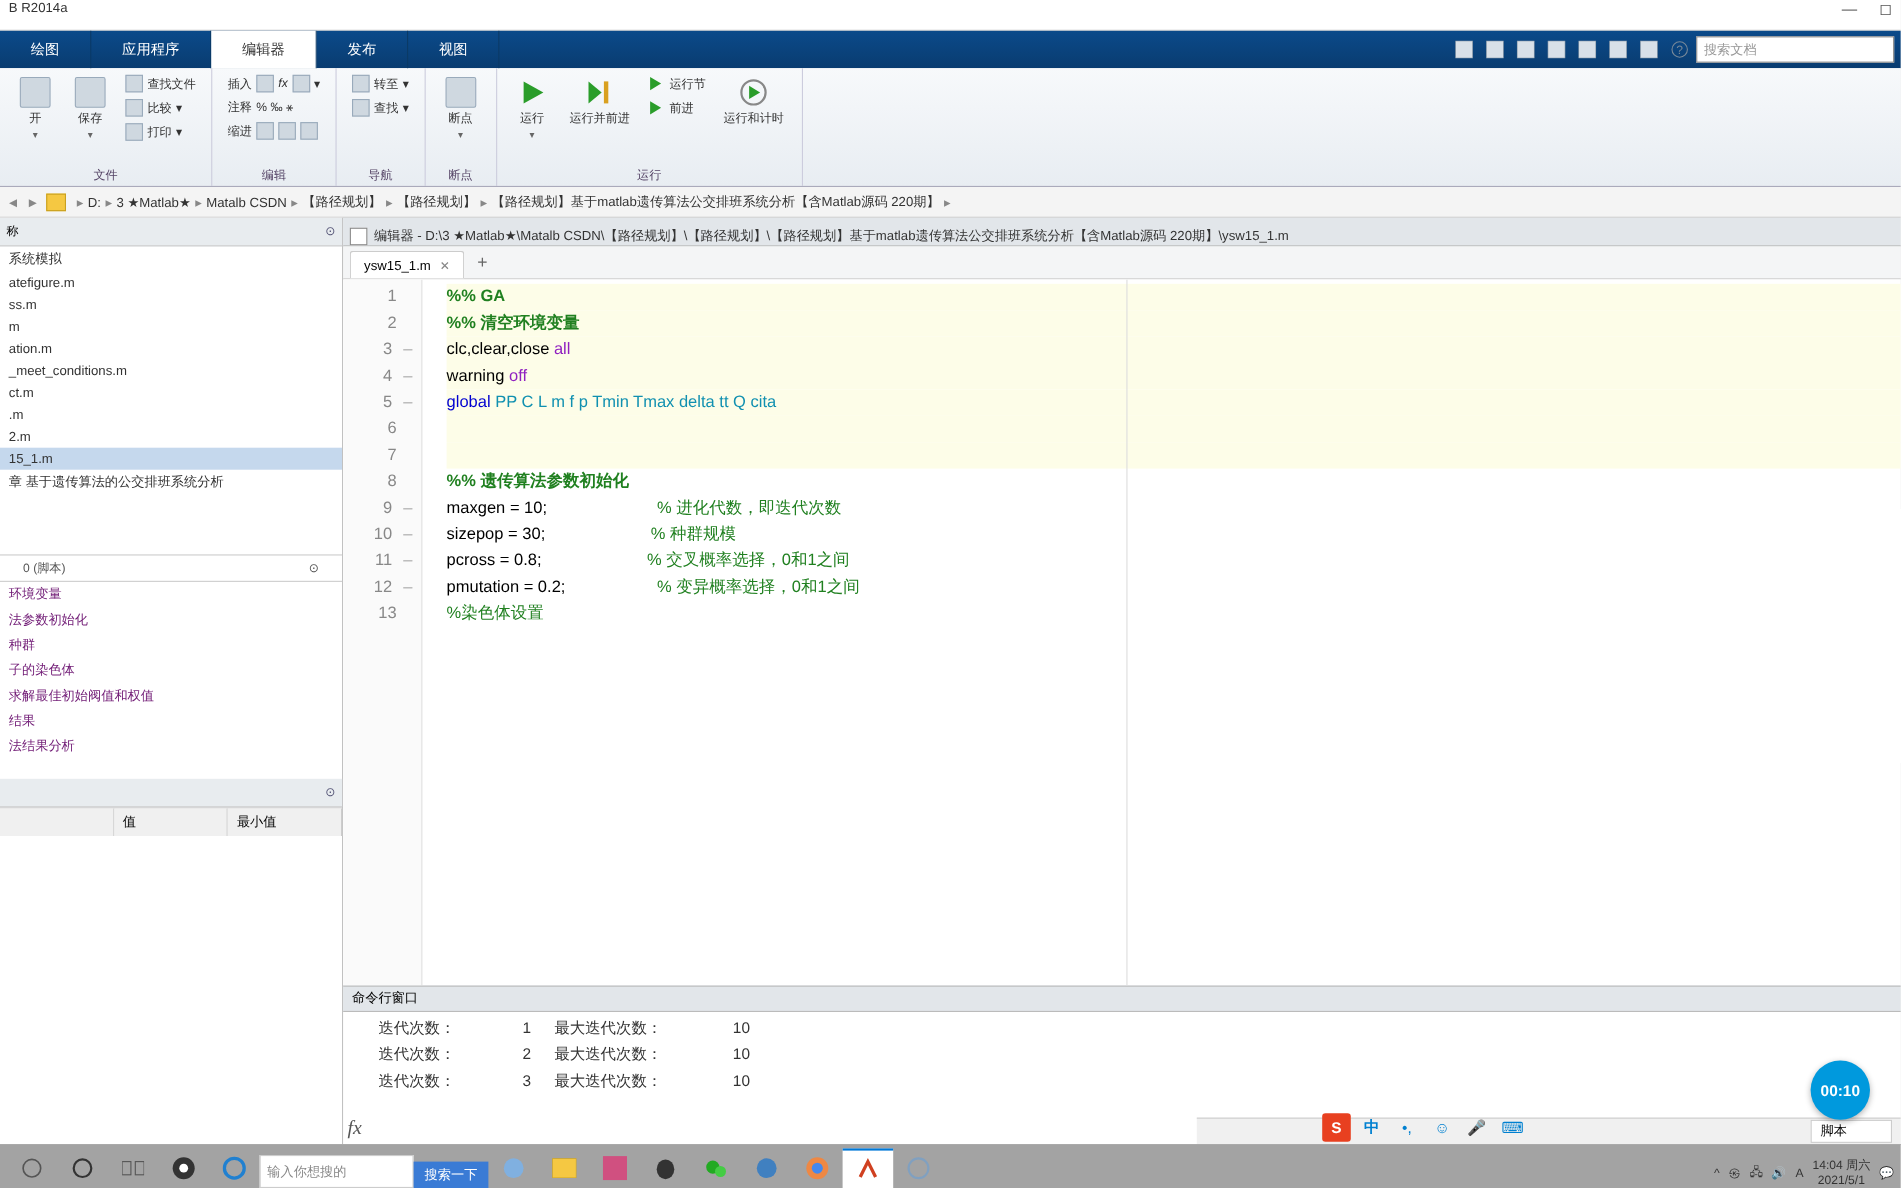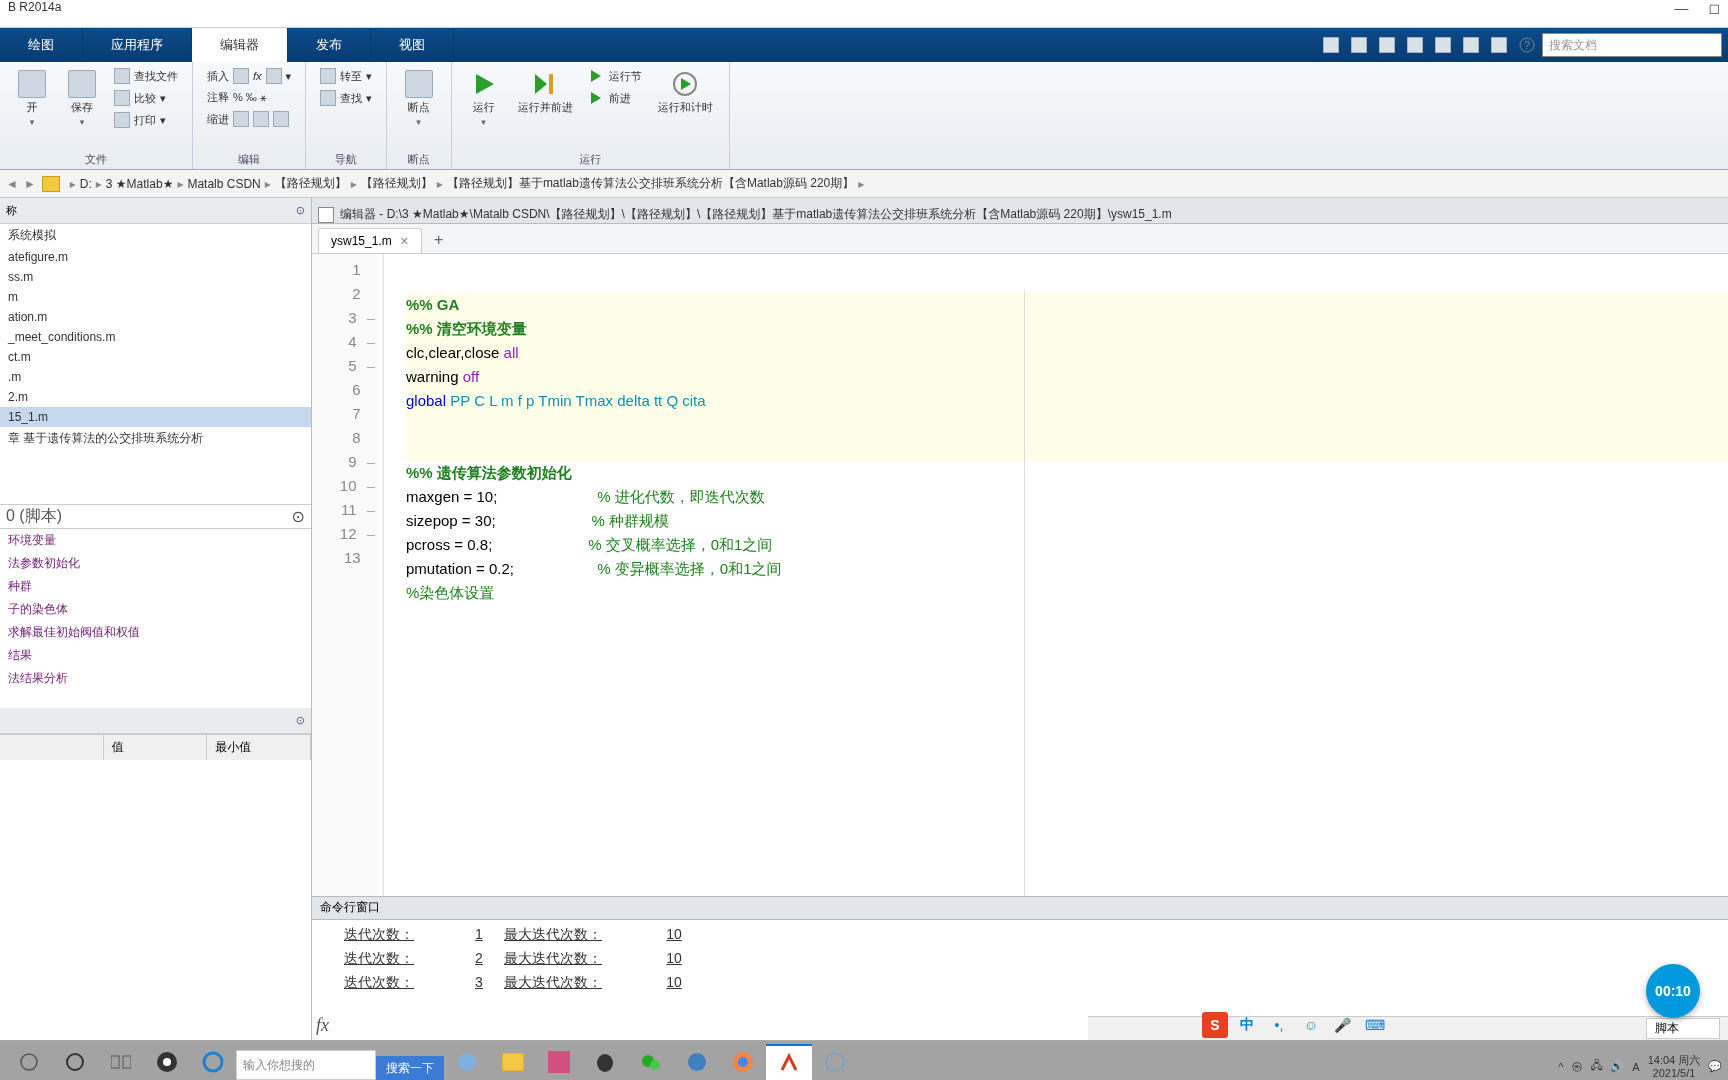--- a/index.html
+++ b/index.html
@@ -34,53 +34,53 @@
 
 .main-area { display: flex; height: calc(100% - 28px - 34px - 108px - 28px - 40px); }
 
 .left-panel { width: 312px; display: flex; flex-direction: column; border-right: 1px solid #bbb; background: #fff; }
 .lp-header { height: 26px; background: #e8ecef; border-bottom: 1px solid #ccc; display: flex; align-items: center; padding: 0 6px; font-size: 11px; }
 .lp-header .collapse { margin-left: auto; color: #557; cursor: pointer; }
 .file-list { flex: 1; overflow-y: auto; position: relative; }
 .file-list-inner { }
 .file-item { padding: 3px 8px; font-size: 12px; color: #333; cursor: pointer; white-space: nowrap; overflow: hidden; }
 .file-item.selected { background: #c5d8ed; }
-.lp-dropdown { height: 24px; border-top: 1px solid #ccc; display: flex; align-items: center; padding: 0 6px; font-size: 16px; color: #555; }
+.lp-dropdown { height: 24px; border-top: 1px solid #ccc; display: flex; align-items: center; padding: 0 21px; font-size: 11px; color: #555; }
 .section-list { height: 180px; overflow-y: auto; border-top: 1px solid #ccc; }
 .section-item { padding: 3px 8px; font-size: 12px; color: #701a75; cursor: pointer; }
 .var-header { height: 26px; border-top: 1px solid #ccc; display: flex; }
 .var-header > div { flex: 1; padding: 4px 8px; font-size: 12px; border-right: 1px solid #ccc; background: #f0f0f0; }
 .var-body { flex: 1; }
 
 .right-panel { flex: 1; display: flex; flex-direction: column; }
 .editor-title { height: 26px; background: #e2e6ea; border-bottom: 1px solid #bbb; display: flex; align-items: flex-end; padding: 0 6px; font-size: 12px; color: #333; }
 .editor-title .doc-ico { width: 16px; height: 16px; background: #fff; border: 1px solid #888; margin-right: 6px; }
 .editor-tabs { height: 30px; background: #f4f5f6; border-bottom: 1px solid #ccc; display: flex; align-items: flex-end; padding: 0 6px; }
 .ed-tab { padding: 5px 12px; font-size: 12px; background: #fff; border: 1px solid #ccc; border-bottom: none; border-radius: 3px 3px 0 0; display: flex; align-items: center; gap: 8px; margin-right: 2px; }
 .ed-tab .close { color: #888; cursor: pointer; font-size: 11px; }
 .ed-add { padding: 4px 10px; color: #666; cursor: pointer; font-size: 16px; }
 
 .code-area { flex: 1; background: #fff; overflow: auto; font-family: Consolas, monospace; font-size: 15px; display: flex; }
 .gutter { width: 72px; text-align: right; padding: 4px 8px 4px 0; color: #888; border-right: 1px solid #e0e0e0; background: #fafafa; }
 .gutter .ln { height: 24px; line-height: 24px; }
 .gutter .ln .dash { color: #aaa; margin-left: 6px; }
-.code-body { flex: 1; padding: 4px 0 4px 22px; position: relative; margin-top: 35px; }
+.code-body { flex: 1; padding: 4px 0 4px 22px; position: relative; }
 .code-line { height: 24px; line-height: 24px; white-space: pre; }
 .sec-bg { background: #fdfde8; }
 .k-comment { color: #208020; font-weight: bold; }
 .k-comment-n { color: #208020; }
 .k-keyword { color: #0000d0; }
 .k-string { color: #9020c0; }
 .k-ident { color: #1090b0; }
 .margin-line { position: absolute; left: 640px; top: 0; bottom: 0; width: 1px; background: #ddd; }
 
 .cmd-title { height: 24px; background: #e2e6ea; border-top: 1px solid #bbb; border-bottom: 1px solid #bbb; padding: 2px 8px; font-size: 12px; }
 .cmd-window { height: 120px; background: #fff; padding: 6px 16px; font-family: "Microsoft YaHei", monospace; font-size: 14px; color: #333; position: relative; }
 .cmd-line { height: 24px; display: flex; }
-.cmd-line span { display: inline-block; text-decoration: underline; }
+.cmd-line span { display: inline-block; }
 .fx { position: absolute; left: 4px; bottom: 4px; font-style: italic; font-family: serif; font-size: 18px; color: #555; }
 
 .status-bar { position: absolute; bottom: 40px; right: 0; height: 24px; width: 640px; background: #f0f0f0; border-top: 1px solid #ccc; display: flex; align-items: center; font-size: 12px; padding: 0 8px; }
 .status-bar .script-ind { margin-left: auto; background: #fff; border: 1px solid #ccc; padding: 1px 40px 1px 8px; }
 
 .timer-badge { position: absolute; right: 28px; bottom: 62px; width: 54px; height: 54px; border-radius: 50%; background: #0099dd; color: #fff; display: flex; align-items: center; justify-content: center; font-size: 14px; font-weight: bold; box-shadow: 0 2px 6px rgba(0,0,0,0.3); }
 
 .ime-bar { position: absolute; bottom: 40px; right: 340px; height: 30px; display: flex; align-items: center; gap: 6px; }
 .ime-ico { width: 26px; height: 26px; display: flex; align-items: center; justify-content: center; border-radius: 3px; font-size: 14px; }
 .ime-red { background: #e84020; color: #fff; font-weight: bold; }

